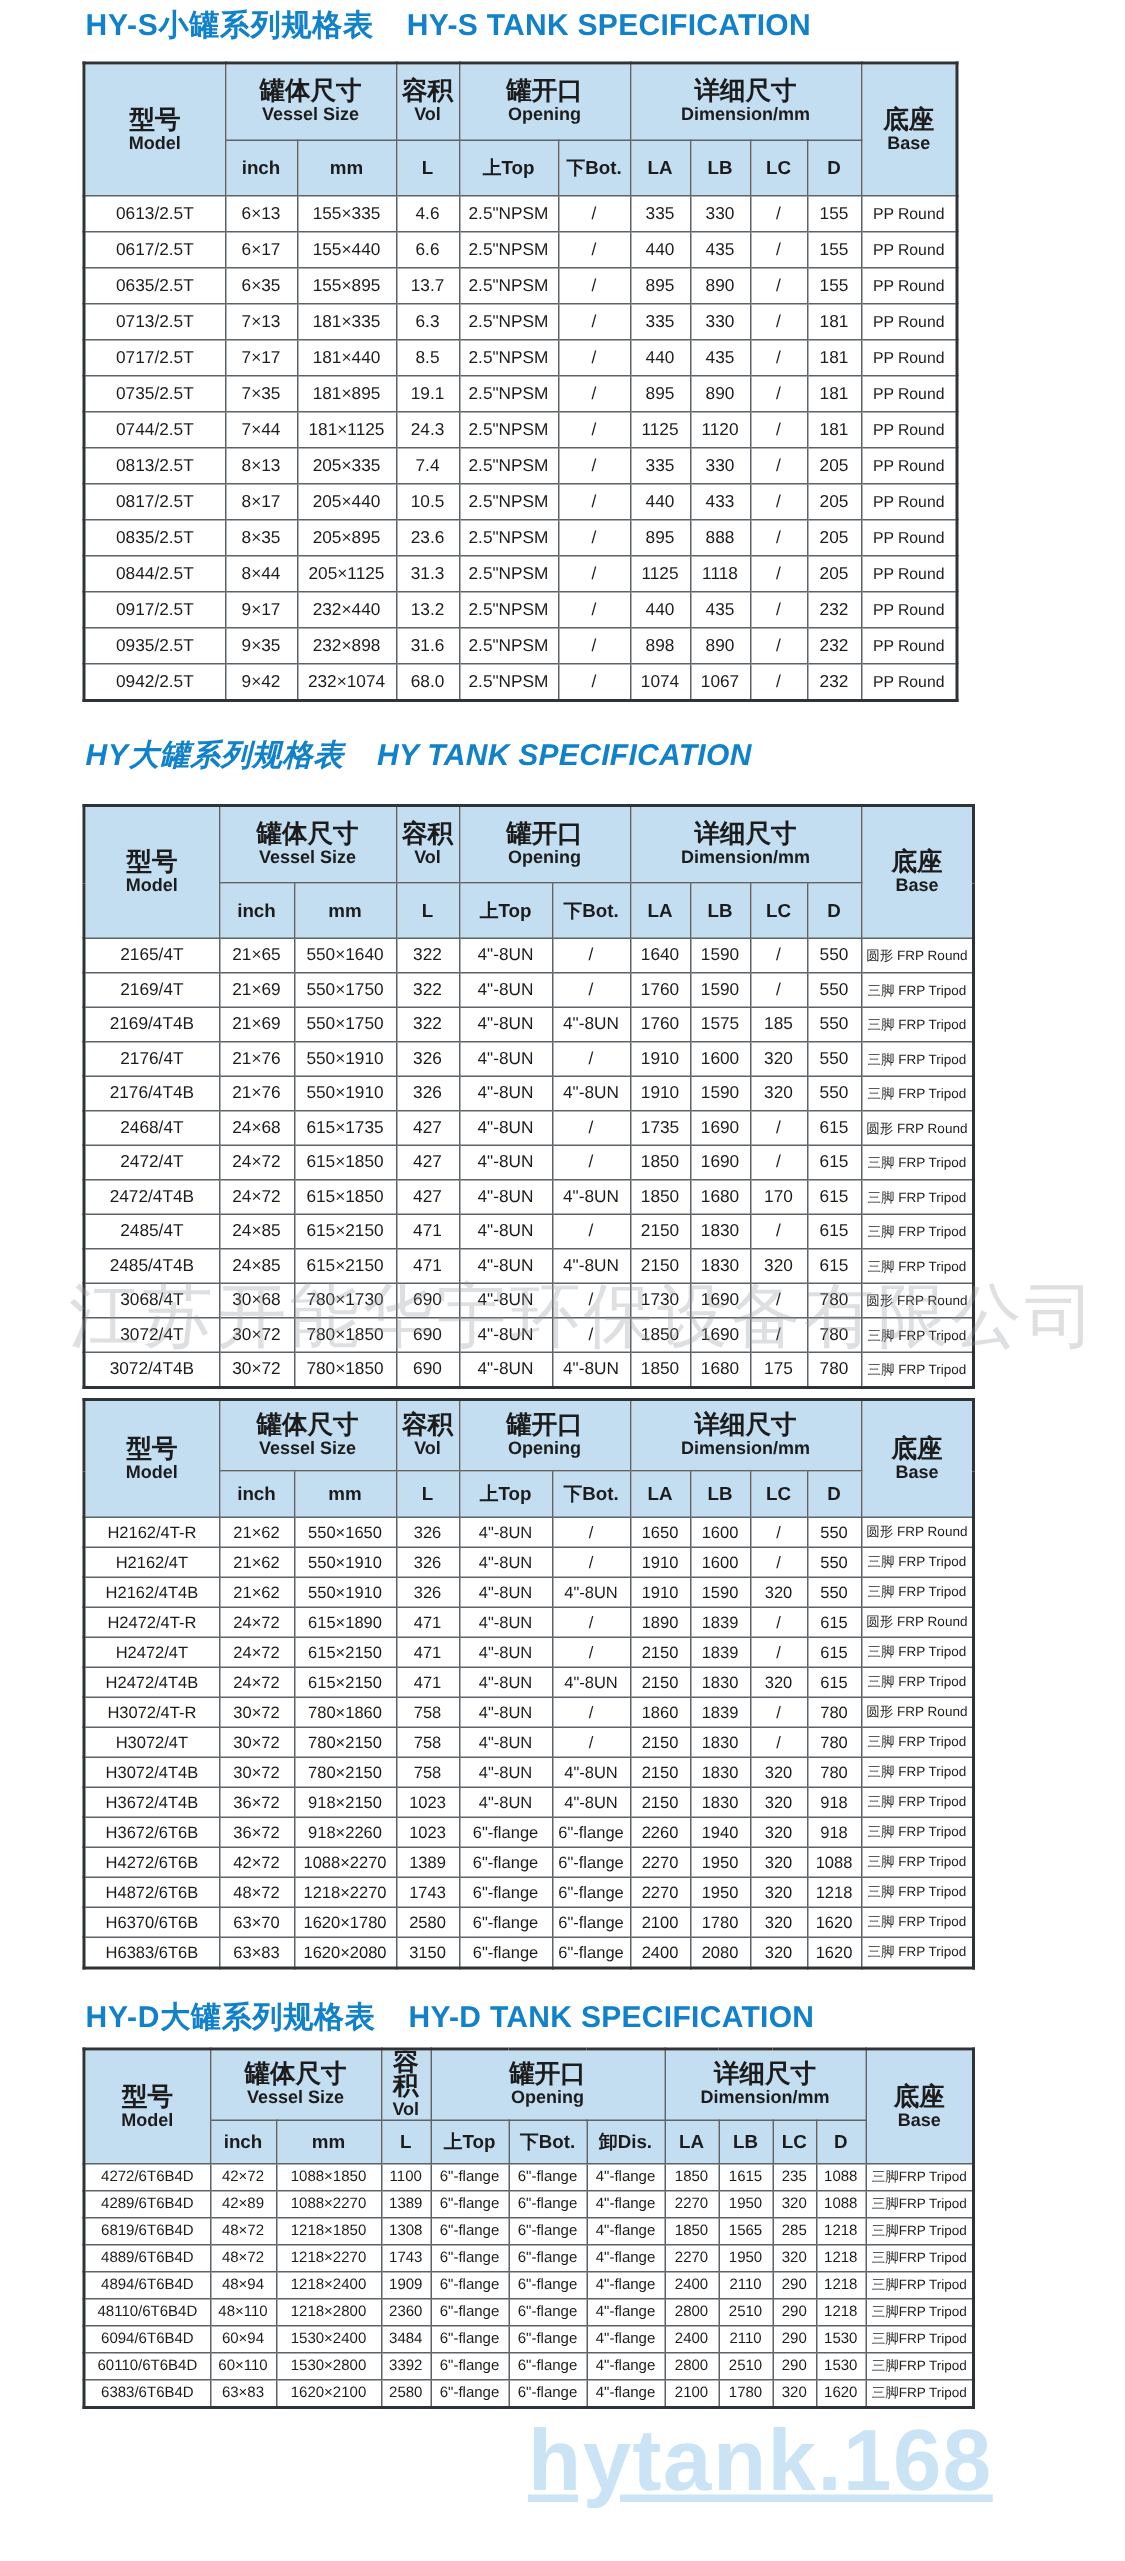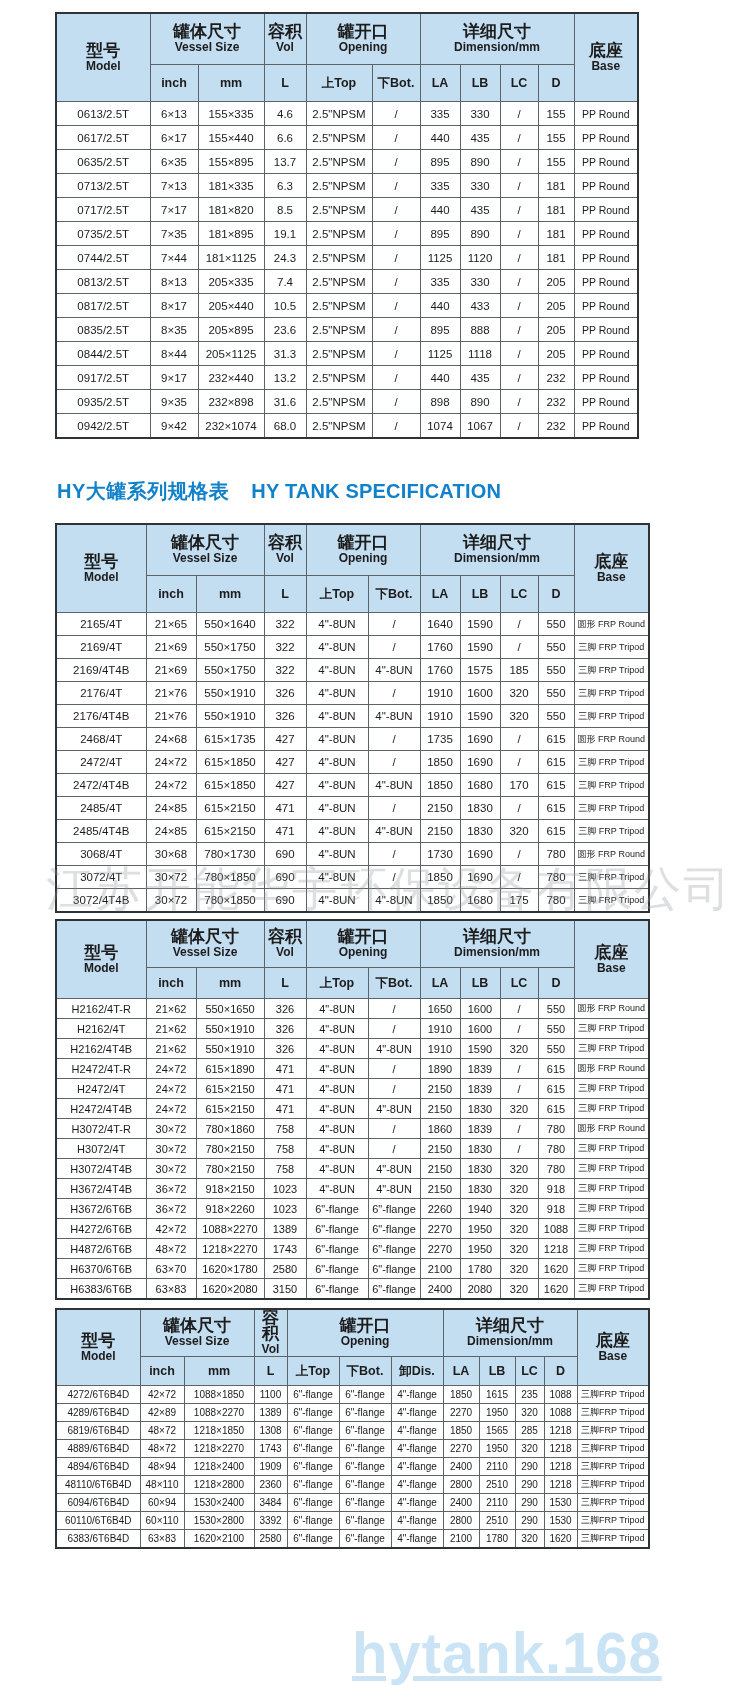--- a/index.html
+++ b/index.html
@@ -55,21 +55,21 @@
   .t2 .col-lb,.t3 .col-lb{width:40px}
   .t2 .col-lc,.t3 .col-lc{width:38px}
   .t2 .col-d,.t3 .col-d{width:36px}
   .t2 .col-base,.t3 .col-base{width:75px}
   .t4 .col-model{width:84px}.t4 .col-inch{width:44px}.t4 .col-mm{width:70px}.t4 .col-l{width:33px}
   .t4 .col-top{width:52px}.t4 .col-bot{width:52px}.t4 .col-dis{width:52px}
   .t4 .col-la{width:36px}.t4 .col-lb{width:36px}.t4 .col-lc{width:29px}.t4 .col-d{width:33px}
   .t4 .col-base{width:72px}
   
   #title-1{padding-top:5px;}
-  #title-2{margin-top:40px;}
+  #title-2{margin-top:24px;font-style:italic;}
   #title-3{margin-top:26px;}
   #title-4{margin-top:20px;}
   
   .banner{
     margin:12px 0 0 186px;width:402px;height:42px;background:#1688ce;
     display:flex;align-items:center;justify-content:center;
     color:#ffffff;font-size:16.5px;letter-spacing:1px;font-weight:bold;
   }
   
   .wm-company{
@@ -81,20 +81,21 @@
     position:absolute;left:352px;top:1607px;
     font-size:58px;font-weight:bold;letter-spacing:1px;white-space:nowrap;
     color:rgba(195,224,245,0.88);pointer-events:none;z-index:6;text-decoration:underline;
   }
 </style>
 </head>
 <body>
 
 <div class="page">
 
+  <h2 id="title-1" class="sec-title"><span class="zh">HY-S小罐系列规格表</span><span class="en">HY-S TANK SPECIFICATION</span></h2>
   <table class="spec t1">
       <colgroup>
         <col class="col-model">
         <col class="col-inch">
         <col class="col-mm">
         <col class="col-l">
         <col class="col-top">
         <col class="col-bot">
         <col class="col-la">
         <col class="col-lb">
@@ -190,21 +191,21 @@
           <td class="c-bot">/</td>
           <td class="c-la">335</td>
           <td class="c-lb">330</td>
           <td class="c-lc">/</td>
           <td class="c-d">181</td>
           <td class="c-base">PP Round</td>
         </tr>
         <tr>
           <td class="c-model">0717/2.5T</td>
           <td class="c-inch">7×17</td>
-          <td class="c-mm">181×820</td>
+          <td class="c-mm">181×440</td>
           <td class="c-l">8.5</td>
           <td class="c-top">2.5"NPSM</td>
           <td class="c-bot">/</td>
           <td class="c-la">440</td>
           <td class="c-lb">435</td>
           <td class="c-lc">/</td>
           <td class="c-d">181</td>
           <td class="c-base">PP Round</td>
         </tr>
         <tr>
@@ -799,20 +800,21 @@
           <td class="c-bot">6"-flange</td>
           <td class="c-la">2400</td>
           <td class="c-lb">2080</td>
           <td class="c-lc">320</td>
           <td class="c-d">1620</td>
           <td class="c-base">三脚 FRP Tripod</td>
         </tr>
       </tbody>
     </table>
 
+  <h2 id="title-4" class="sec-title"><span class="zh">HY-D大罐系列规格表</span><span class="en">HY-D TANK SPECIFICATION</span></h2>
   <table class="spec t4">
       <colgroup>
         <col class="col-model">
         <col class="col-inch">
         <col class="col-mm">
         <col class="col-l">
         <col class="col-top">
         <col class="col-bot">
         <col class="col-dis">
         <col class="col-la">

